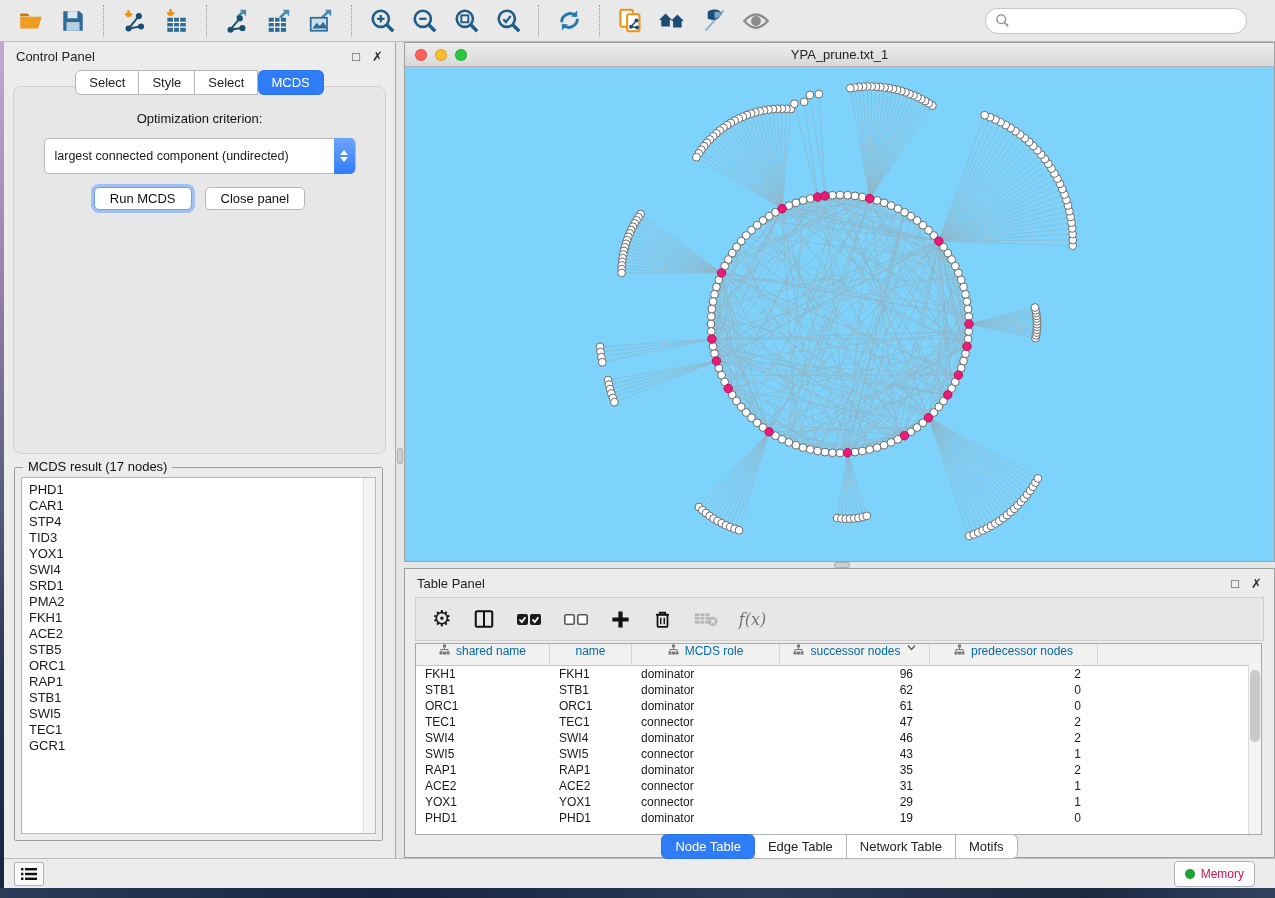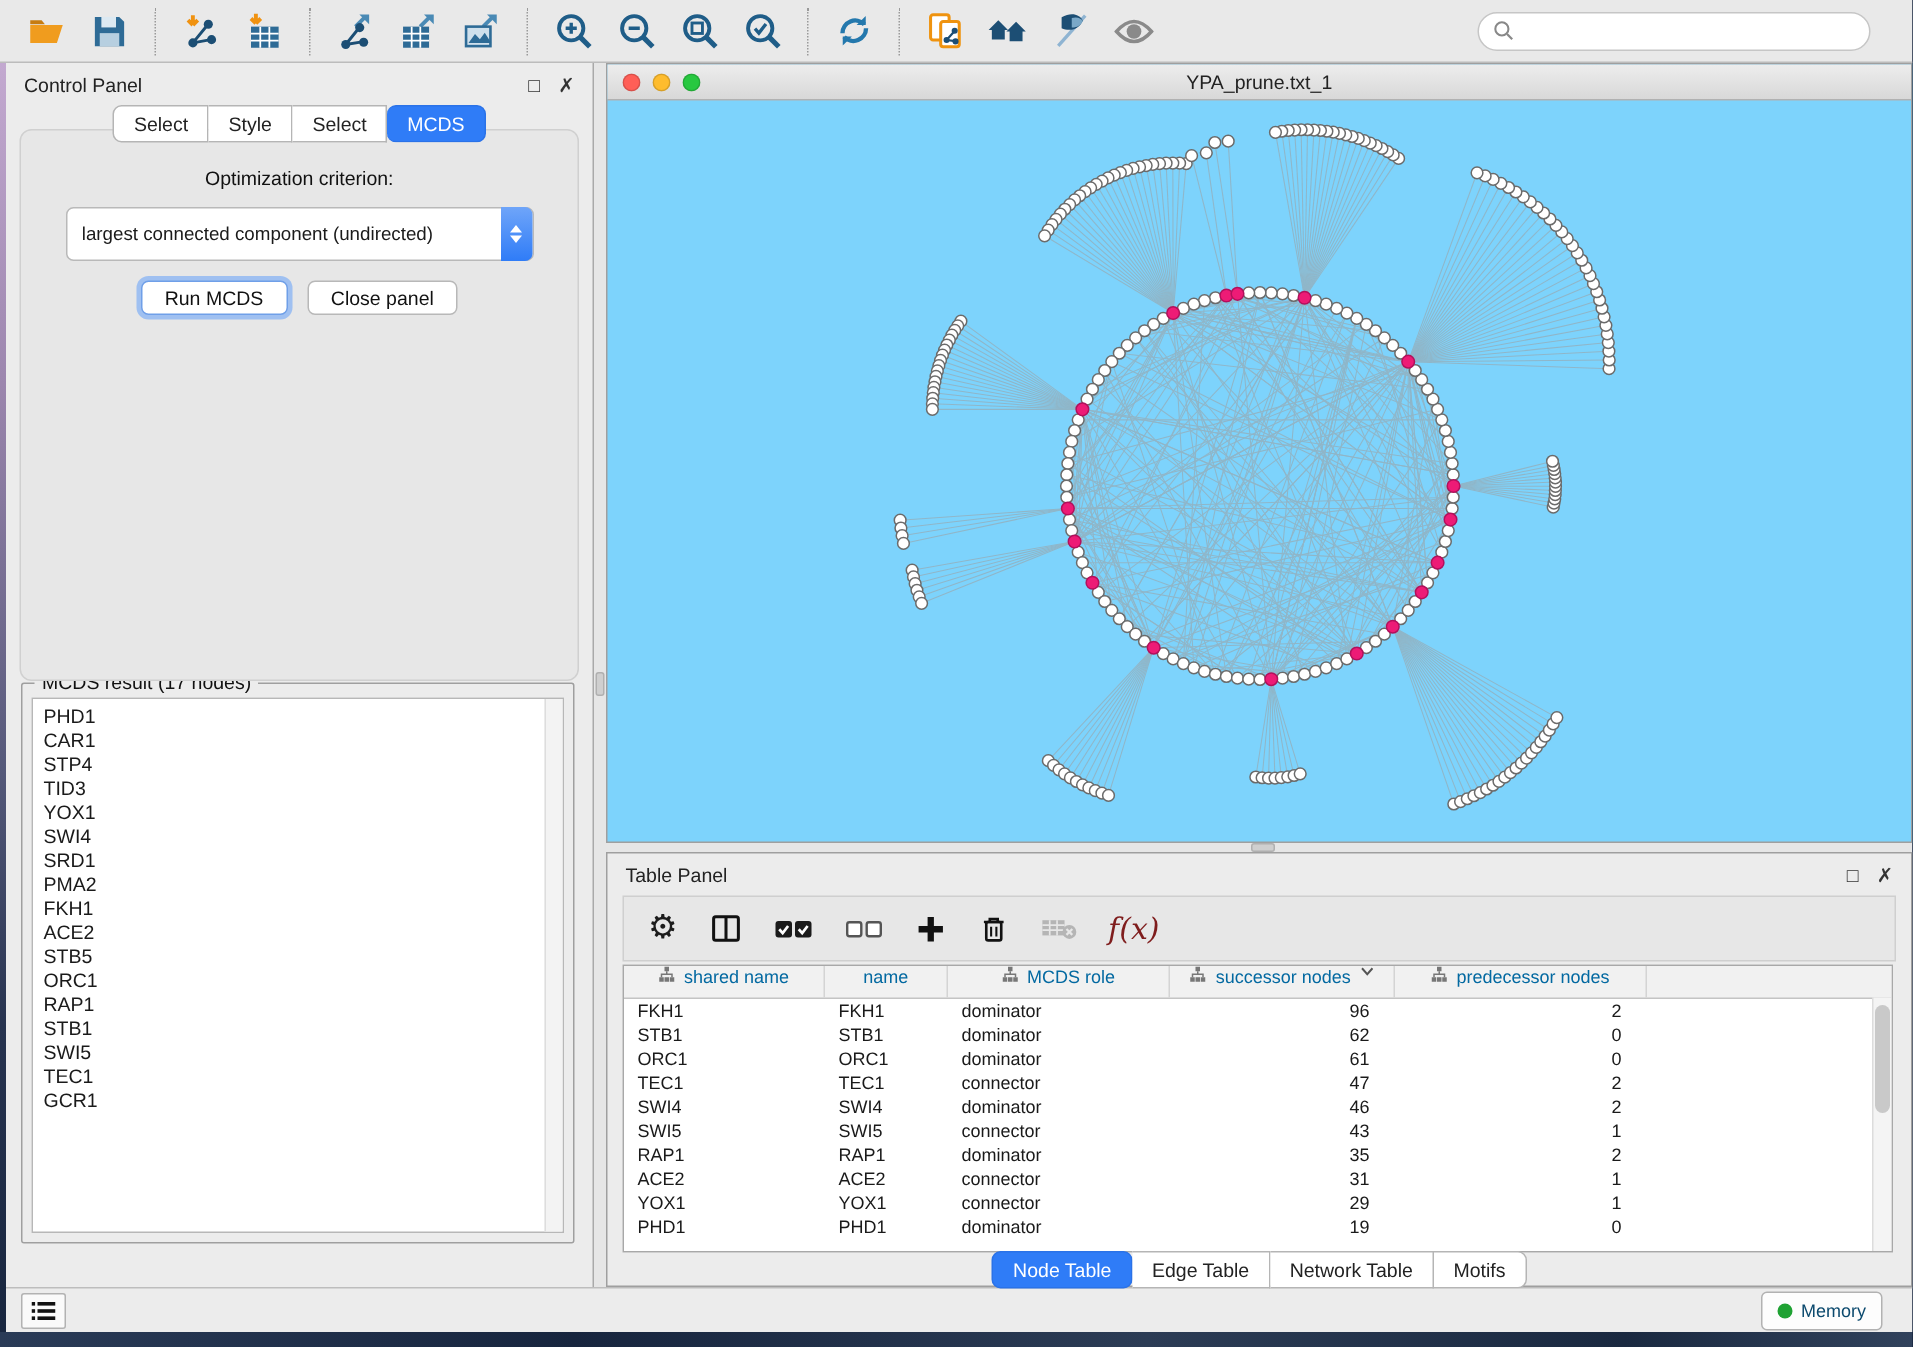--- a/index.html
+++ b/index.html
@@ -34,21 +34,21 @@
   .opt-label{text-align:center;margin-top:24px;font-size:13px;color:#111;}
   .dropdown{position:relative;margin:12px auto 0;width:312px;height:36px;background:#fff;border:1px solid #b9b9b9;
             border-radius:5px;display:flex;align-items:center;font-size:12.5px;padding-left:10px;box-sizing:border-box;}
   .dd-cap{position:absolute;right:0;top:-1px;bottom:-1px;width:21px;border-radius:0 5px 5px 0;
           background:linear-gradient(#6fa5f9,#2f7cf7);display:flex;flex-direction:column;align-items:center;justify-content:center;gap:2px;}
   .dd-cap i{display:block;width:0;height:0;border-left:4px solid transparent;border-right:4px solid transparent;}
   .dd-cap .up{border-bottom:5px solid #fff;} .dd-cap .dn{border-top:5px solid #fff;}
   .btn-row{display:flex;justify-content:center;gap:13px;margin-top:13px;}
   .mbtn{background:#fff;border:1px solid #b8b8b8;border-radius:5px;padding:3px 15px;font-size:13px;font-family:inherit;color:#111;}
   .mbtn.focus{border-color:#6f9fe8;box-shadow:0 0 0 3px rgba(100,160,250,.55);}
-  .group{position:absolute;left:10px;right:12px;top:413px;height:372px;border:1px solid #9f9f9f;border-radius:2px;}
+  .group{position:absolute;left:10px;right:12px;top:425px;height:372px;border:1px solid #9f9f9f;border-radius:2px;}
   .group-label{position:absolute;top:-9px;left:8px;background:#ececec;padding:0 5px;font-size:13px;color:#111;}
   .mcds-list{position:absolute;left:6px;right:6px;top:9px;bottom:6px;background:#fff;border:1px solid #b7b7b7;
              overflow:hidden;padding:4px 0 0 7px;font-size:13px;line-height:16px;}
   .list-item{height:16px;}
   .list-scroll{position:absolute;right:7px;top:10px;bottom:7px;width:11px;background:#f3f3f3;border-left:1px solid #ddd;}
   
   .splitter-v{position:absolute;left:396px;top:42px;width:8px;height:816px;background:#e6e6e6;}
   .splitter-v .handle{position:absolute;left:1px;top:406px;width:6px;height:16px;background:#cfcfcf;border:1px solid #b0b0b0;border-radius:2px;box-sizing:border-box;}
   .splitter-h{position:absolute;left:404px;top:562px;width:871px;height:6px;background:#e6e6e6;}
   .splitter-h .handle{position:absolute;left:430px;top:0;width:16px;height:6px;background:#cfcfcf;border:1px solid #b0b0b0;border-radius:2px;box-sizing:border-box;}
@@ -61,39 +61,39 @@
   .light{width:12px;height:12px;border-radius:50%;border:1px solid rgba(0,0,0,.15);box-sizing:border-box;}
   .net-canvas{position:absolute;left:0;right:0;top:23px;bottom:0;}
   .net-canvas svg{width:100%;height:100%;display:block;}
   
   .tablepanel{position:absolute;left:404px;top:568px;width:871px;height:290px;background:#ececec;
               border:1px solid #9f9f9f;box-sizing:border-box;}
   .tp-toolbar{position:absolute;left:10px;right:10px;top:28px;height:44px;background:#e7e7e7;border:1px solid #cfcfcf;
               display:flex;align-items:center;gap:21px;padding:0 16px;box-sizing:border-box;}
   .tp-icon{display:flex;align-items:center;justify-content:center;}
   .gear{font-family:"DejaVu Sans",sans-serif;font-size:22px;line-height:1;color:#1c1c1c;}
-  .fx{font-family:"DejaVu Serif",serif;font-style:italic;font-size:20px;color:#7f1d1d;}
+  .fx{font-family:"DejaVu Serif",serif;font-style:italic;font-size:16px;color:#737373;}
   .ntable{position:absolute;left:10px;right:12px;top:74px;height:190px;background:#fff;border:1px solid #a8a8a8;
           font-size:12px;overflow:hidden;}
   .thead{display:grid;grid-template-columns:134px 82px 148px 150px 168px 1fr;height:21px;background:#f1f1f1;
          border-bottom:1px solid #c4c4c4;}
   .th{display:flex;justify-content:center;gap:6px;border-right:1px solid #d4d4d4;color:#0369a1;overflow:hidden;white-space:nowrap;}
   .th:last-child{border-right:none;}
   .tbody .tr{display:grid;grid-template-columns:134px 82px 148px 150px 168px 1fr;height:16px;line-height:16px;}
   .td{padding-left:9px;overflow:hidden;white-space:nowrap;}
   .td.num{text-align:right;padding-right:17px;padding-left:0;}
   .tscroll{position:absolute;right:0;top:21px;bottom:0;width:12px;background:#f4f4f4;border-left:1px solid #dcdcdc;}
   .tthumb{position:absolute;left:1px;right:1px;top:5px;height:72px;background:#c9c9c9;border-radius:5px;}
   .bottom-tabs{position:absolute;left:0;right:0;top:265px;display:flex;justify-content:center;}
   
   .statusbar{position:absolute;left:4px;right:0;top:858px;height:30px;background:#ececec;border-top:1px solid #bdbdbd;
              display:flex;align-items:center;padding:0 10px;box-sizing:border-box;}
   .listbtn{width:28px;height:22px;background:#fafafa;border:1px solid #b2b2b2;display:flex;align-items:center;justify-content:center;border-radius:2px;}
   .membtn{margin-left:auto;margin-right:10px;height:24px;background:#fdfdfd;border:1px solid #b2b2b2;border-radius:4px;
-          display:flex;align-items:center;gap:6px;padding:0 10px;font-size:12px;color:#0c4a6e;}
+          display:flex;align-items:center;gap:6px;padding:0 10px;font-size:12px;color:#be185d;}
   .memdot{width:10px;height:10px;border-radius:50%;background:#1fa233;}
 </style>
 </head>
 <body>
 
 <div class="toolbar">
   <div class="tbtn">
     <svg width="26" height="26" viewBox="0 0 24 24">
         <path d="M2 5h7l2 2.6H2z" fill="#c77c10"></path>
         <path d="M2 8h20l-3.6 11H2z" fill="#f09c1e"></path>

